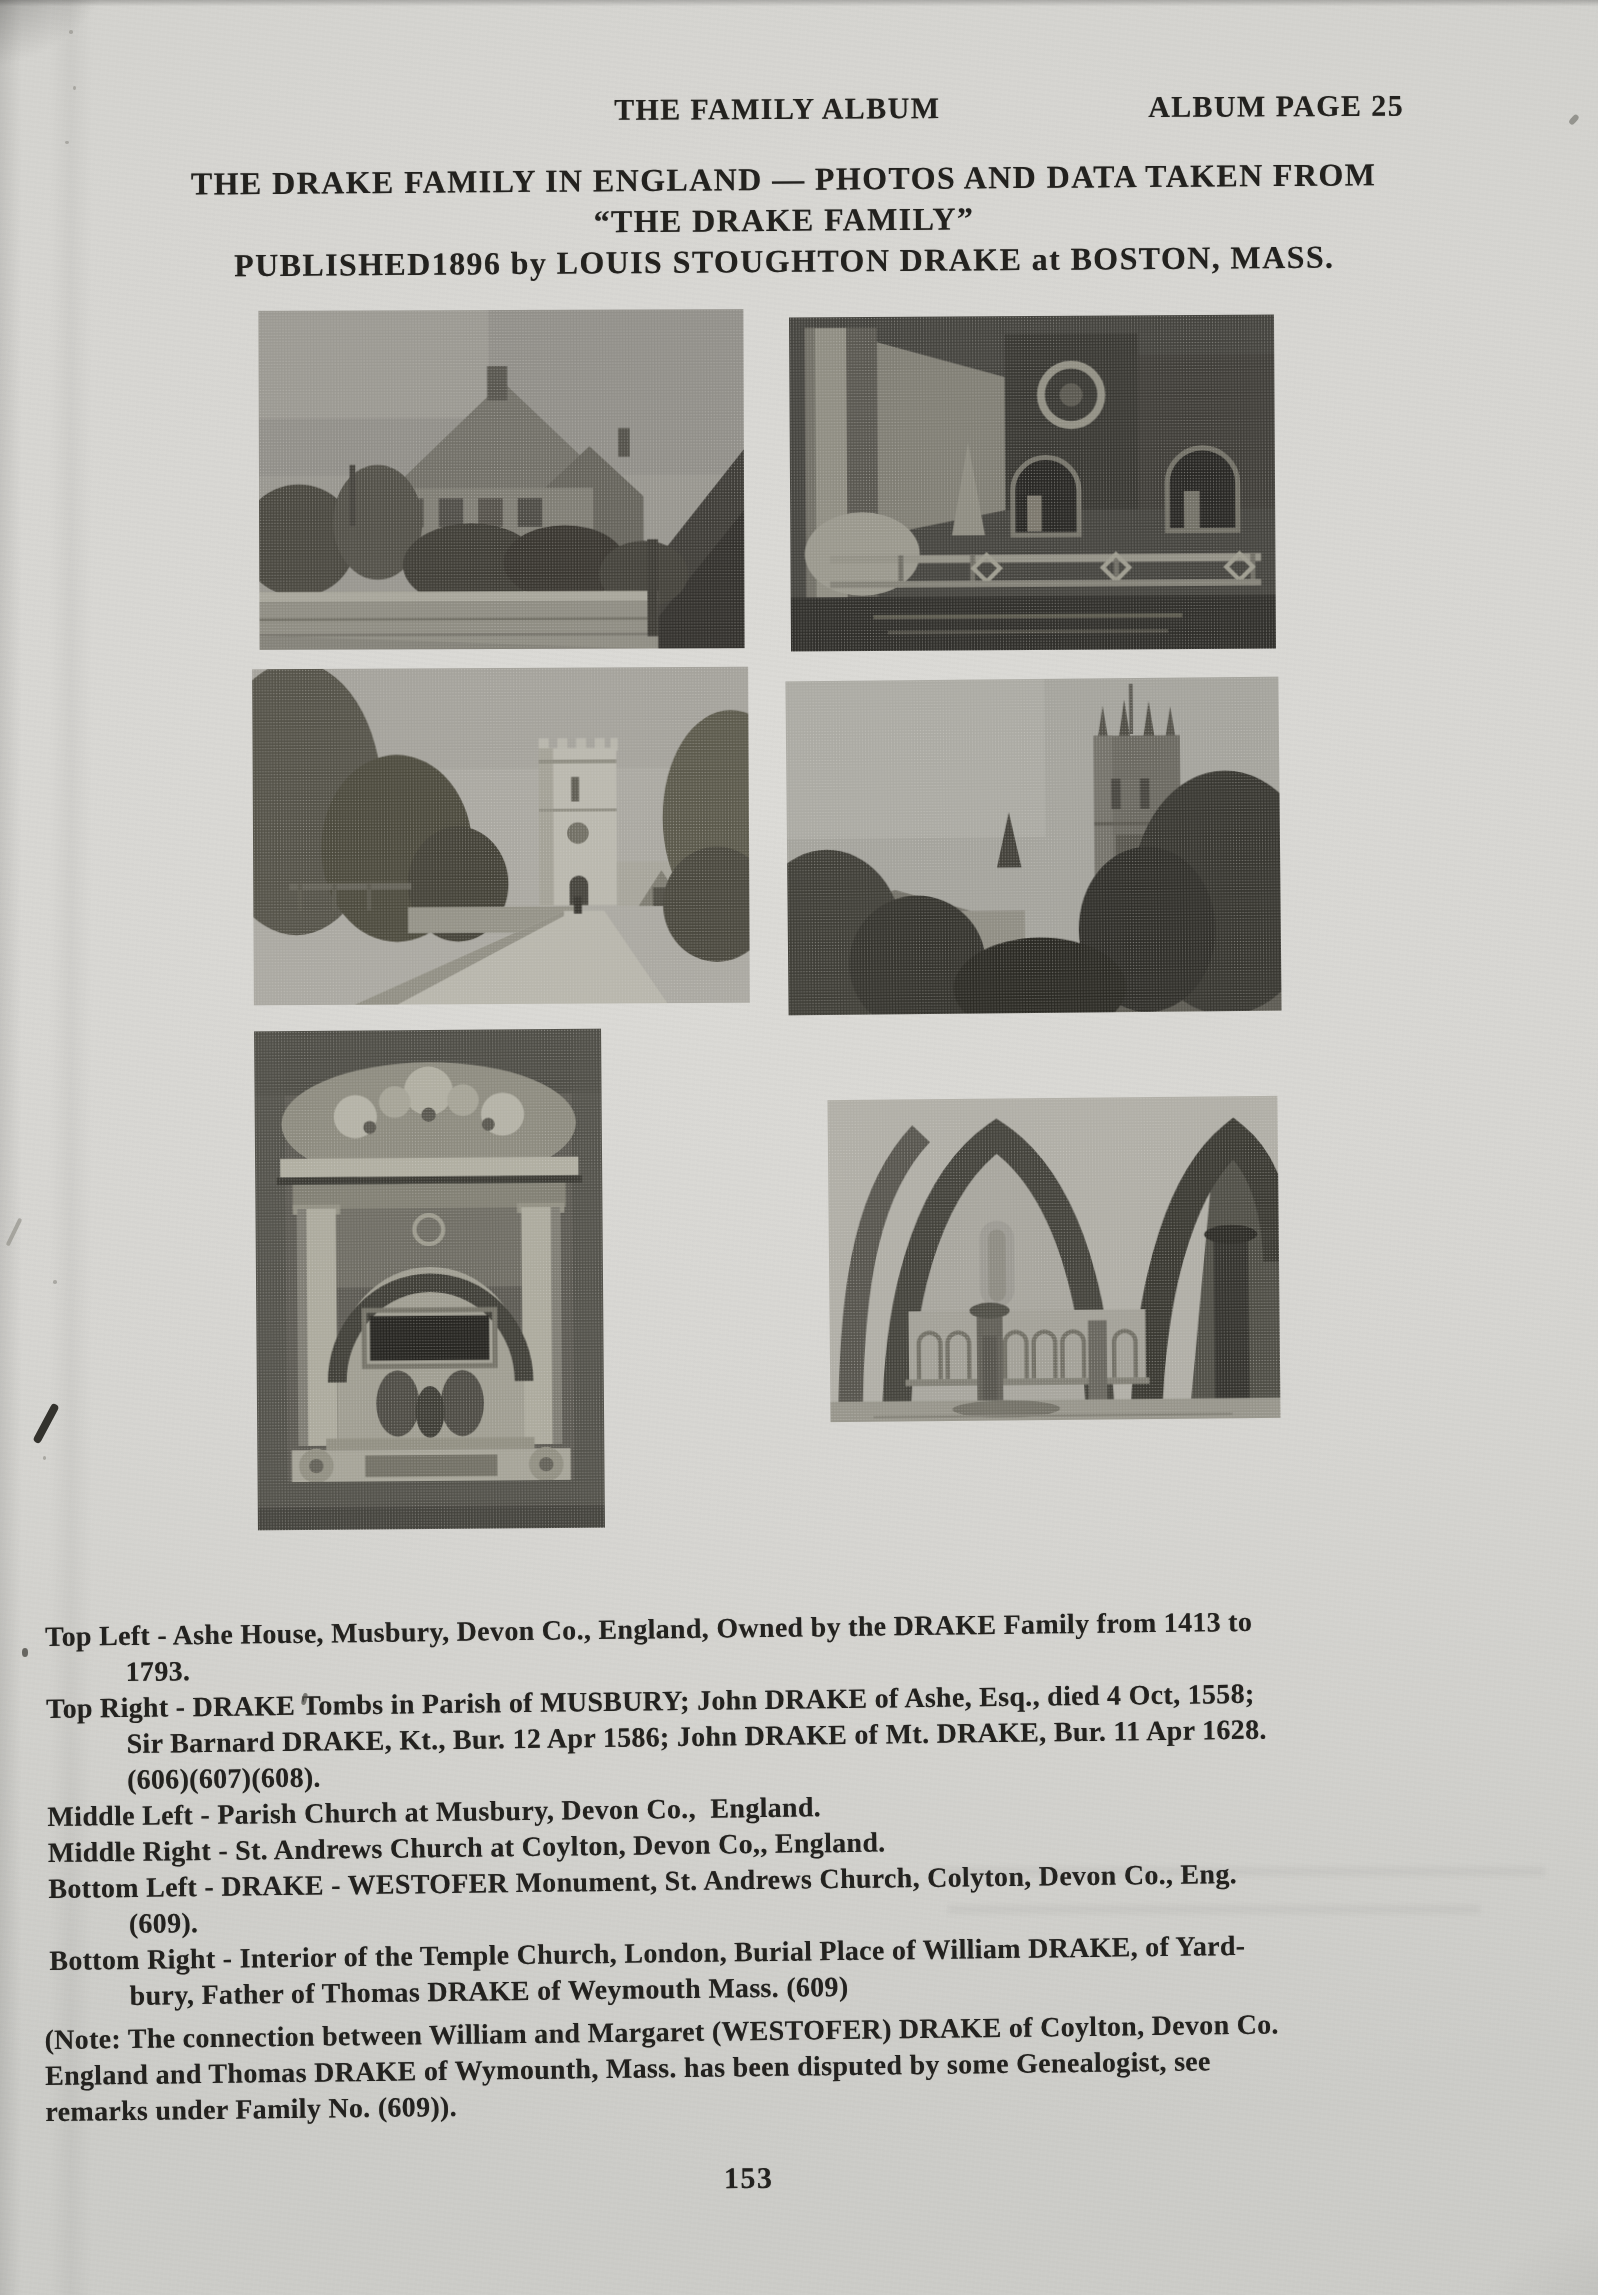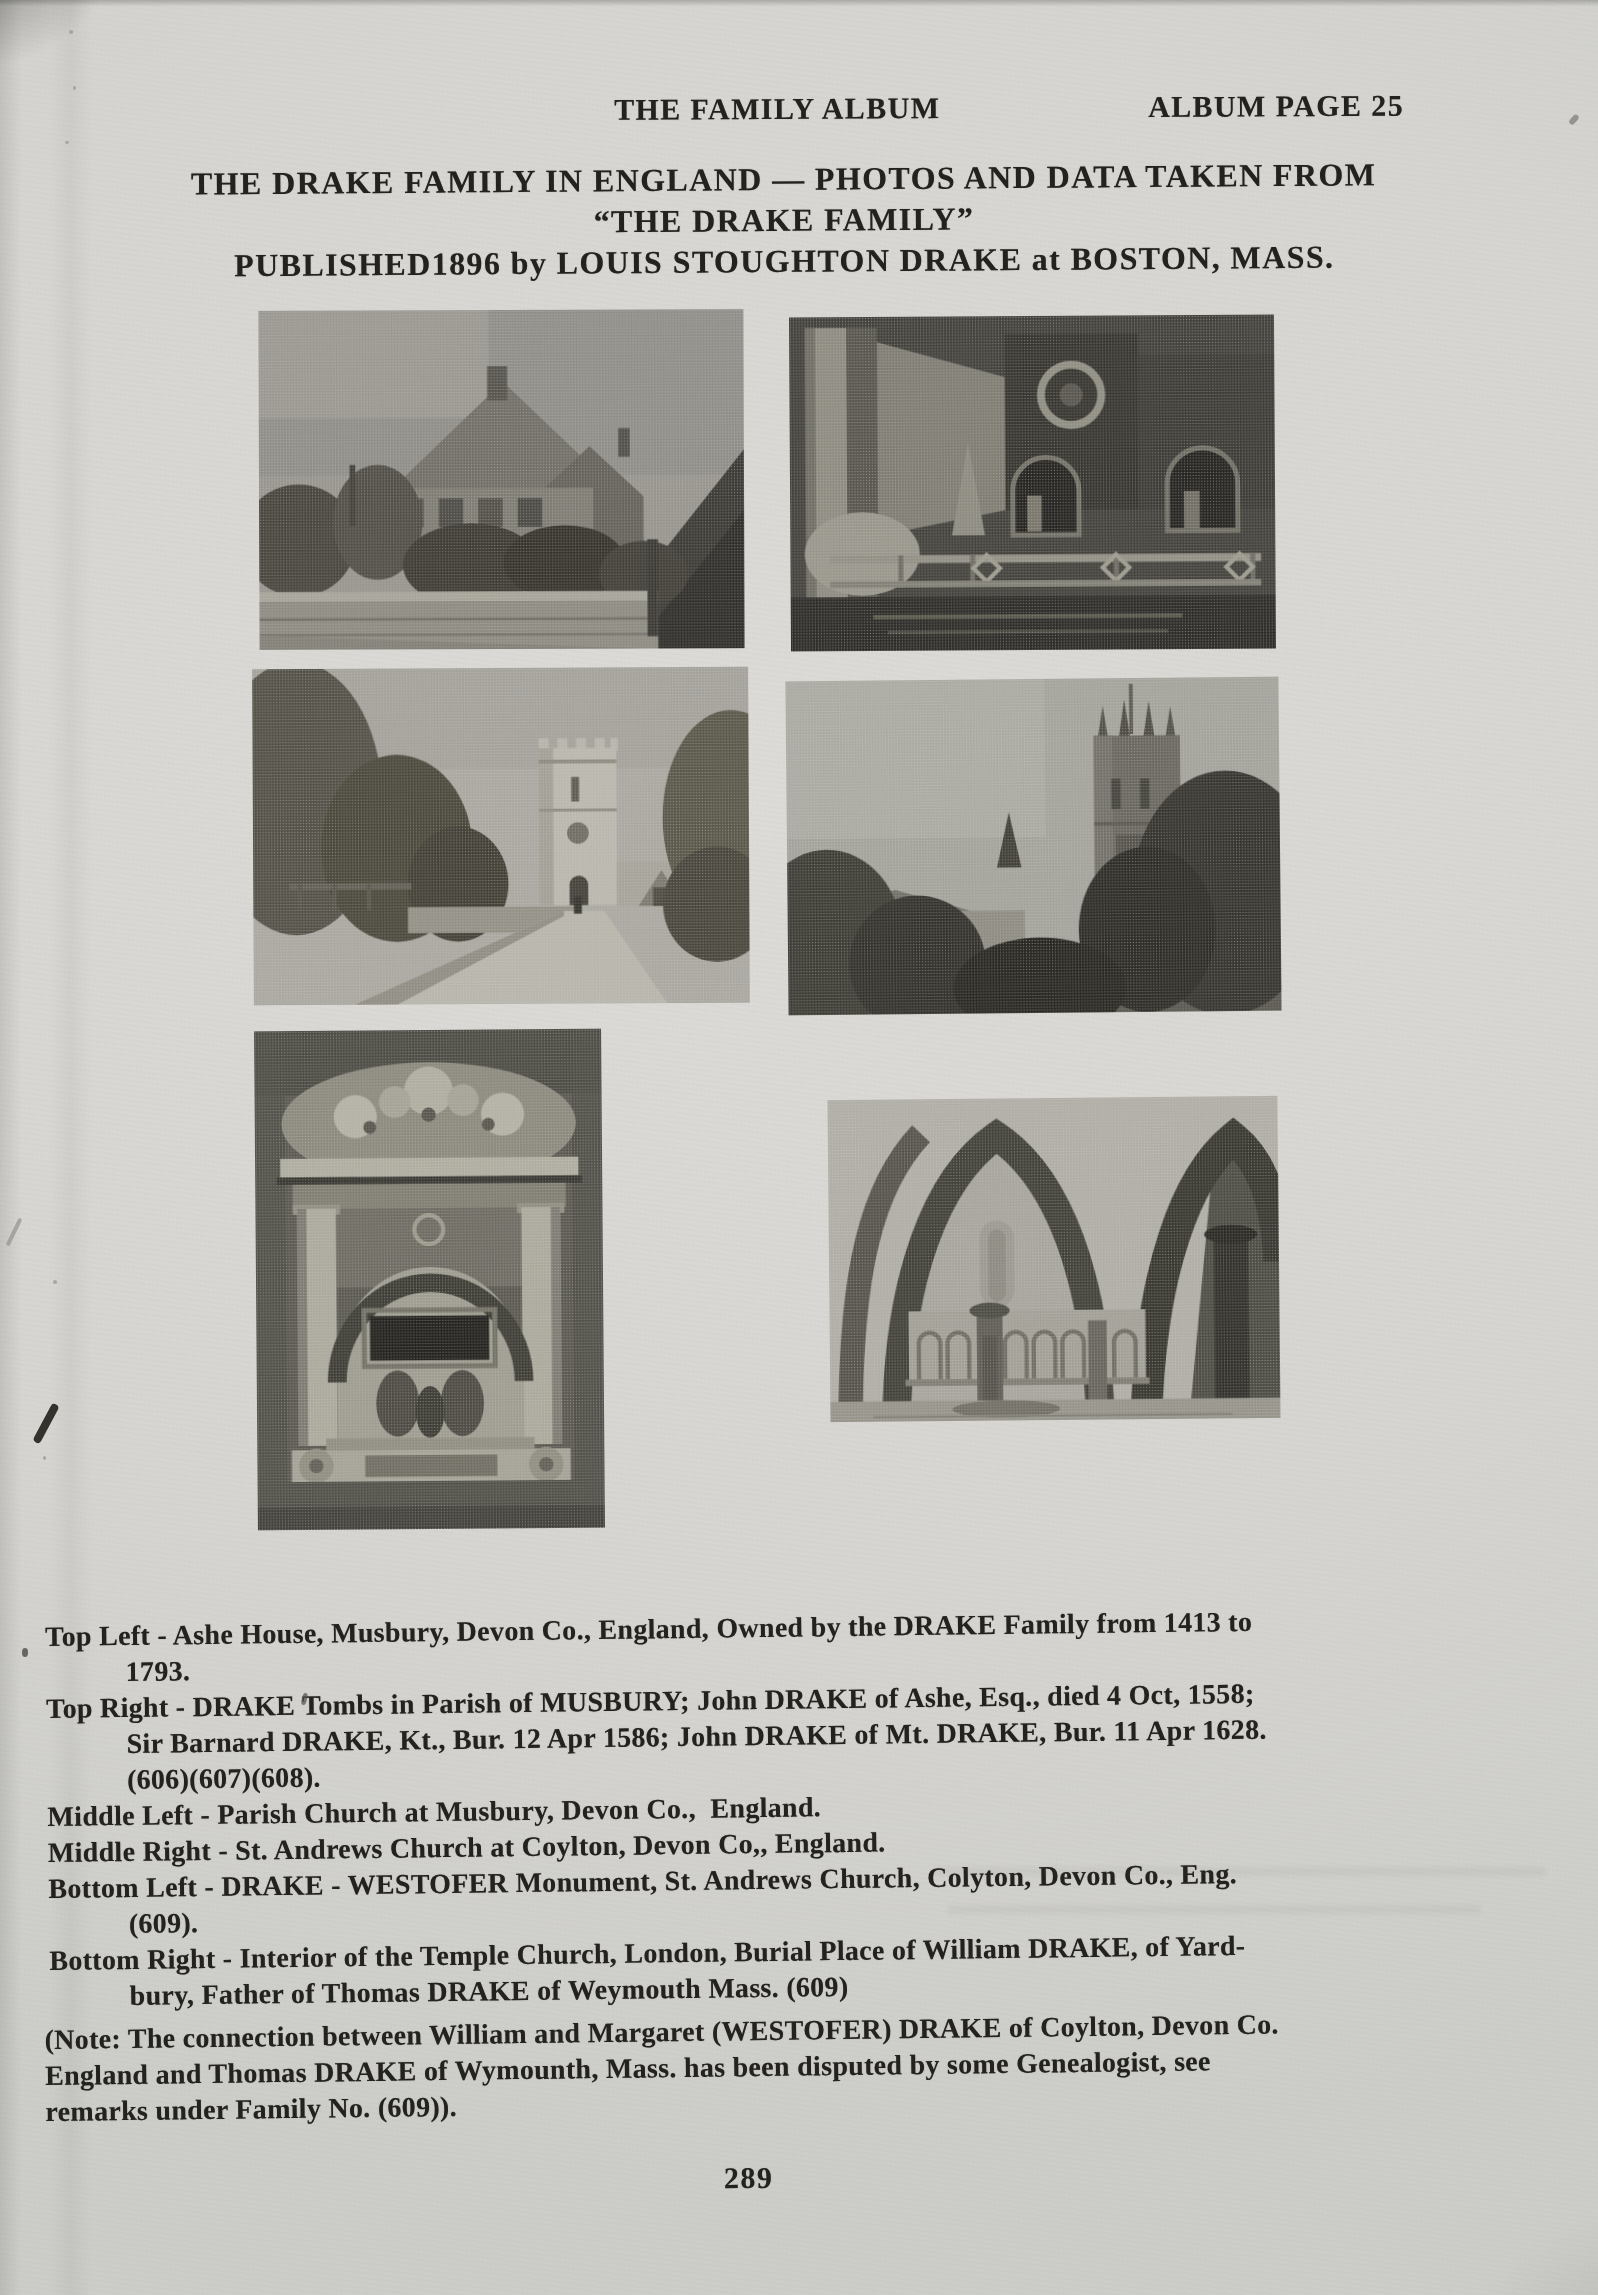--- a/index.html
+++ b/index.html
@@ -315,21 +315,21 @@
       <div class="cap-line">Bottom Right - Interior of the Temple Church, London, Burial Place of William DRAKE, of Yard-</div>
       <div class="cap-line cont">bury, Father of Thomas DRAKE of Weymouth Mass. (609)</div>
     </div>
     <div class="note">
       <div class="cap-line">(Note: The connection between William and Margaret (WESTOFER) DRAKE of Coylton, Devon Co.</div>
       <div class="cap-line">England and Thomas DRAKE of Wymounth, Mass. has been disputed by some Genealogist, see</div>
       <div class="cap-line">remarks under Family No. (609)).</div>
     </div>
   </div>
 
-  <div class="pageno">289</div>
+  <div class="pageno">153</div>
 
   <div class="mark m-slash"></div>
   <div class="mark m-tick"></div>
   <div class="mark m-dot"></div>
   <div class="mark m-apos"></div>
   <div class="mark m-corner-tick"></div>
   <div class="mark speck s1"></div>
   <div class="mark speck s2"></div>
   <div class="mark speck s3"></div>
   <div class="mark speck s4"></div>

